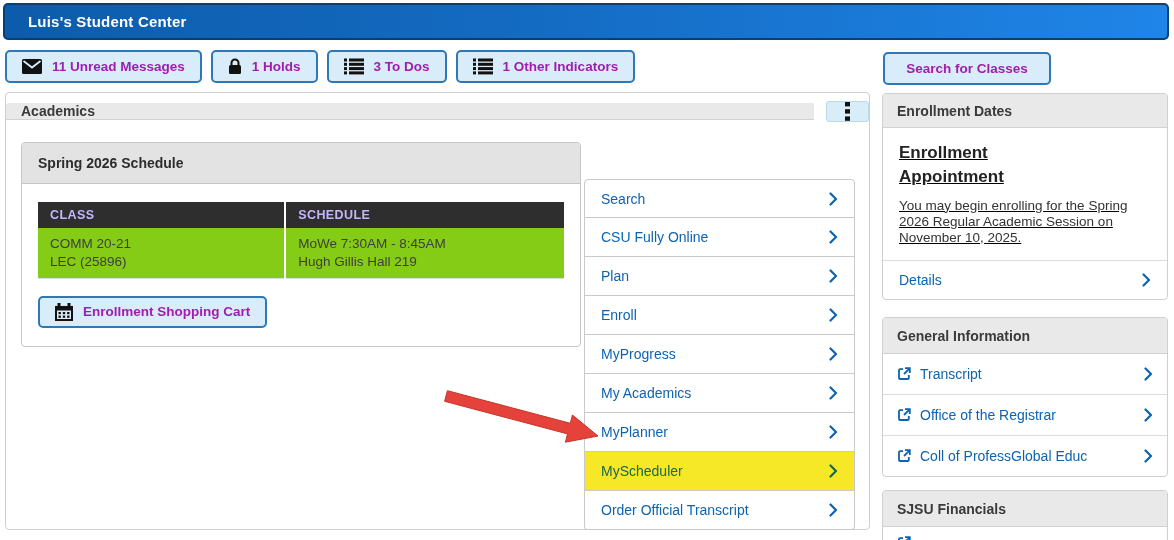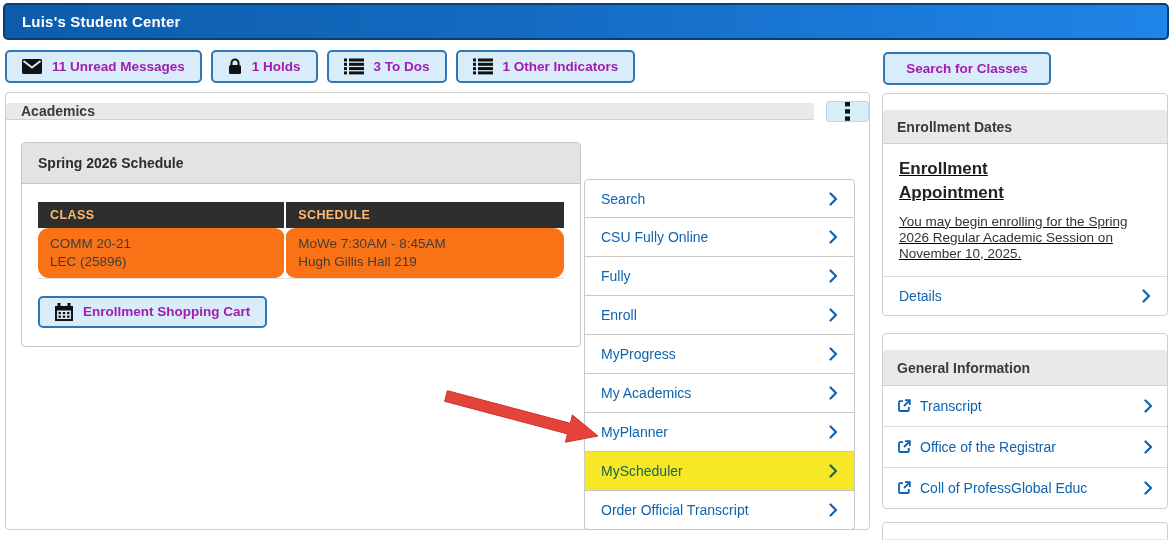--- a/index.html
+++ b/index.html
@@ -3,21 +3,21 @@
 <meta charset="utf-8">
 <style>
   html,body{margin:0;padding:0;}
   body{width:1174px;height:540px;overflow:hidden;background:#fff;
        font-family:"Liberation Sans", sans-serif;}
   .stage{position:relative;width:1174px;height:540px;overflow:hidden;background:#fff;}
 
   
   .topbar{position:absolute;left:3px;top:3px;width:1166px;height:37px;box-sizing:border-box;
     background:linear-gradient(90deg,#0d5cab 0%,#146bc2 45%,#1f85e8 100%);
-    border:2px solid #0a3f73;border-radius:5px;display:flex;align-items:center;padding-left:17px;}
+    border:2px solid #0a3f73;border-radius:5px;display:flex;align-items:center;padding-left:23px;}
   .topbar span{color:#fff;font-weight:bold;font-size:15px;letter-spacing:.2px;}
 
   
   .blue-btn{display:inline-flex;align-items:center;gap:10px;height:33px;padding:8px 15px;
     background:#d9ecf9;border:2px solid #2e78b7;border-radius:5px;box-sizing:border-box;
     color:#a21caf;font-weight:bold;font-size:13.5px;font-family:inherit;cursor:pointer;white-space:nowrap;}
   .indicator-row{position:absolute;left:5px;top:50px;display:flex;gap:9px;}
   .search-classes{position:absolute;left:883px;top:52px;width:168px;justify-content:center;}
 
   
@@ -29,46 +29,46 @@
   .kebab-btn{width:43px;background:#d9edf9;border:1px solid #b7d9ee;border-radius:3px;
     display:flex;align-items:center;justify-content:center;cursor:pointer;padding:0;}
   .academics-body{position:relative;height:401px;}
 
   
   .schedule-card{position:absolute;left:15px;top:13px;width:560px;box-sizing:border-box;
     border:1px solid #c6c6c6;border-radius:4px;background:#fff;padding-bottom:18px;}
   .schedule-header{height:40px;background:#e3e3e3;border-bottom:1px solid #c6c6c6;border-radius:3px 3px 0 0;
     display:flex;align-items:center;padding-left:16px;font-weight:bold;font-size:14px;color:#2d2d2d;}
   .sched-table{width:calc(100% - 32px);margin:18px 16px 0 16px;border-collapse:collapse;font-size:13.5px;}
-  .sched-table th{background:#2e2e2e;color:#fdba74;text-align:left;font-size:12.5px;letter-spacing:.4px;
+  .sched-table th{background:#2e2e2e;color:#c4b5fd;text-align:left;font-size:12.5px;letter-spacing:.4px;
     padding:6px 12px;font-weight:bold;}
   .sched-table th:first-child{width:47%;border-right:2px solid #fff;}
-  .sched-table td{background:#f97316;color:#3e3e3e;padding:7px 12px;line-height:1.32;
-    border-bottom:1px solid #dcdcdc;vertical-align:top;border-radius:11px;}
+  .sched-table td{background:#84cc16;color:#3e3e3e;padding:7px 12px;line-height:1.32;
+    border-bottom:1px solid #dcdcdc;vertical-align:top;}
   .sched-table td:first-child{border-right:2px solid #fff;}
   .cart-btn{margin:17px 0 0 16px;height:32px;}
 
   
   .menu{position:absolute;left:578px;top:50px;width:271px;}
   .menu-item{display:flex;align-items:center;height:39px;padding:0 16px;background:#fff;
     border:1px solid #c9c9c9;border-top:0;color:#0e63b0;font-size:14px;text-decoration:none;
     box-sizing:border-box;cursor:pointer;}
   .menu-item:first-child{border-top:1px solid #c9c9c9;border-radius:4px 4px 0 0;}
   .menu-item:last-child{border-radius:0 0 4px 4px;}
   .menu-item .chev{margin-left:auto;display:flex;}
   .menu-item.highlight{background:#f7e827;color:#15684a;}
 
   
   .arrow-overlay{position:absolute;left:0;top:0;width:1174px;height:540px;pointer-events:none;z-index:6;}
 
   
   .sidebar{position:absolute;left:882px;top:93px;width:286px;}
   .card{border:1px solid #cfcfcf;border-radius:4px;background:#fff;box-sizing:border-box;}
   .card-header{height:33px;background:#e9e9e9;border-bottom:1px solid #d2d2d2;border-radius:3px 3px 0 0;
-    display:flex;align-items:center;padding:0 14px;font-weight:bold;font-size:14px;color:#3a3a3a;margin-top:16px;}
+    display:flex;align-items:center;padding:0 14px;font-weight:bold;font-size:14px;color:#3a3a3a;}
   .card-body{padding:13px 16px 14px;text-decoration:underline;}
   .enroll-heading span{display:block;font-size:17px;font-weight:bold;color:#222;line-height:1.4;}
   .card-body p{margin:9px 0 0;font-size:13.5px;color:#333;line-height:1.2;}
   .details-row{border-top:1px solid #dcdcdc;height:38px;display:flex;align-items:center;
     padding:0 16px;color:#0e63b0;font-size:14px;text-decoration:none;cursor:pointer;}
   .details-row .chev{margin-left:auto;display:flex;}
   .card.gi{margin-top:17px;}
   .card.gi .card-header{height:35px;}
   .gi-link{display:flex;align-items:center;gap:9px;height:40px;padding:0 14px;color:#0e63b0;
     font-size:14px;text-decoration:none;cursor:pointer;border-top:1px solid #dcdcdc;}
@@ -219,21 +219,21 @@
         </a>
         <a class="menu-item">
           <span>CSU Fully Online</span>
           <span class="chev">
               <svg width="9" height="14" viewBox="0 0 9 14">
                 <path d="M1.5 1.5 L7 7 L1.5 12.5" fill="none" stroke="currentColor" stroke-width="2.2" stroke-linecap="round" stroke-linejoin="round"></path>
               </svg>
             </span>
         </a>
         <a class="menu-item">
-          <span>Fully</span>
+          <span>Plan</span>
           <span class="chev">
               <svg width="9" height="14" viewBox="0 0 9 14">
                 <path d="M1.5 1.5 L7 7 L1.5 12.5" fill="none" stroke="currentColor" stroke-width="2.2" stroke-linecap="round" stroke-linejoin="round"></path>
               </svg>
             </span>
         </a>
         <a class="menu-item">
           <span>Enroll</span>
           <span class="chev">
               <svg width="9" height="14" viewBox="0 0 9 14">

